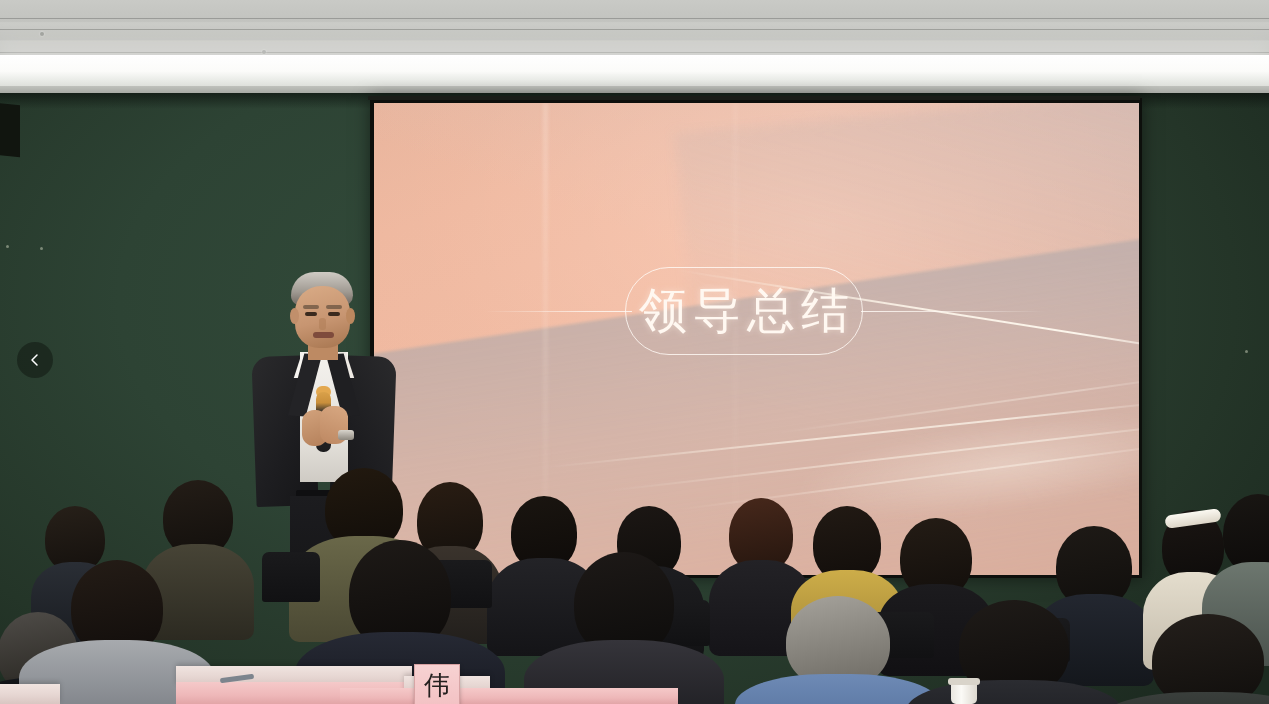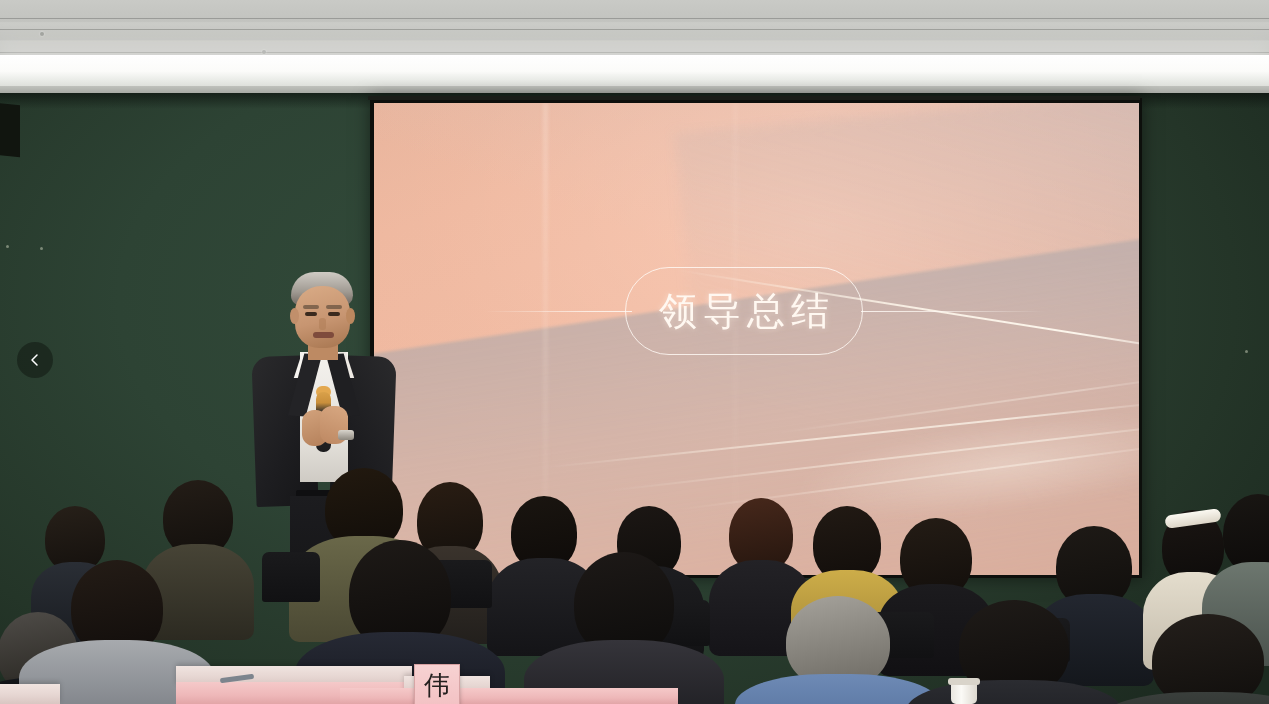--- a/index.html
+++ b/index.html
@@ -178,21 +178,21 @@
     width: 238px; height: 88px;
     border: 1.3px solid rgba(255,250,245,0.82);
     border-radius: 44px;
     display: flex;
     align-items: center;
     justify-content: center;
     box-sizing: border-box;
   }
   .title-text {
     font-family: "DejaVu Sans", "Liberation Sans", sans-serif;
-    font-size: 38px;
+    font-size: 48px;
     font-weight: 400;
     letter-spacing: 6px;
     color: #fff8f1;
     text-shadow: 0 0 6px rgba(255,240,228,0.55);
     padding-left: 6px;
     white-space: nowrap;
   }
 
   
   .speaker { position: absolute; left: 246px; top: 272px; width: 150px; height: 300px; }

